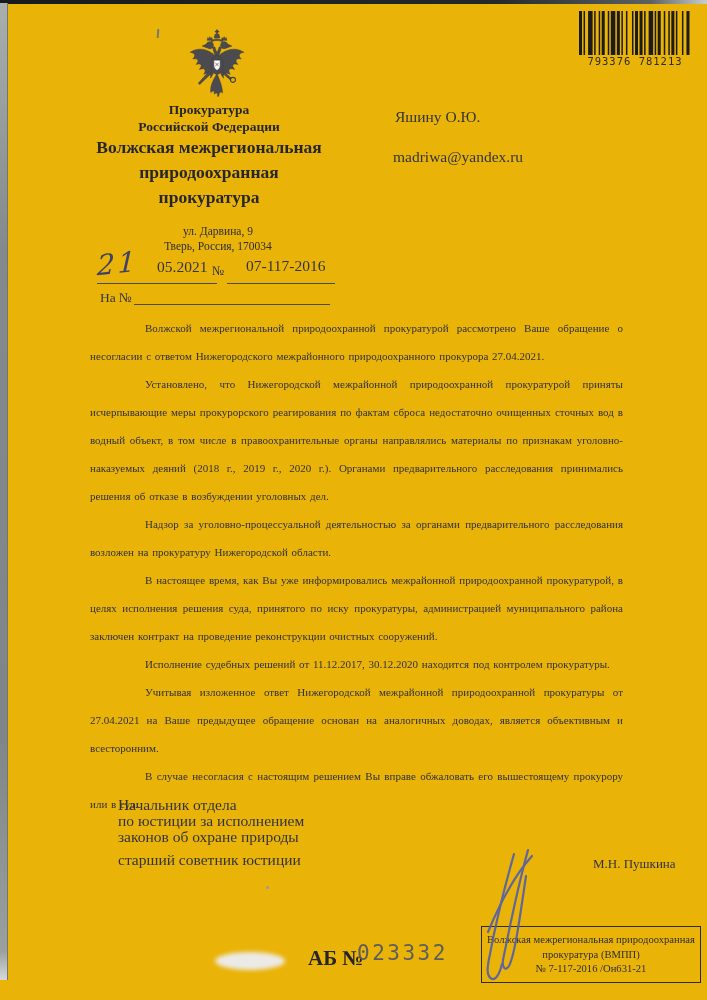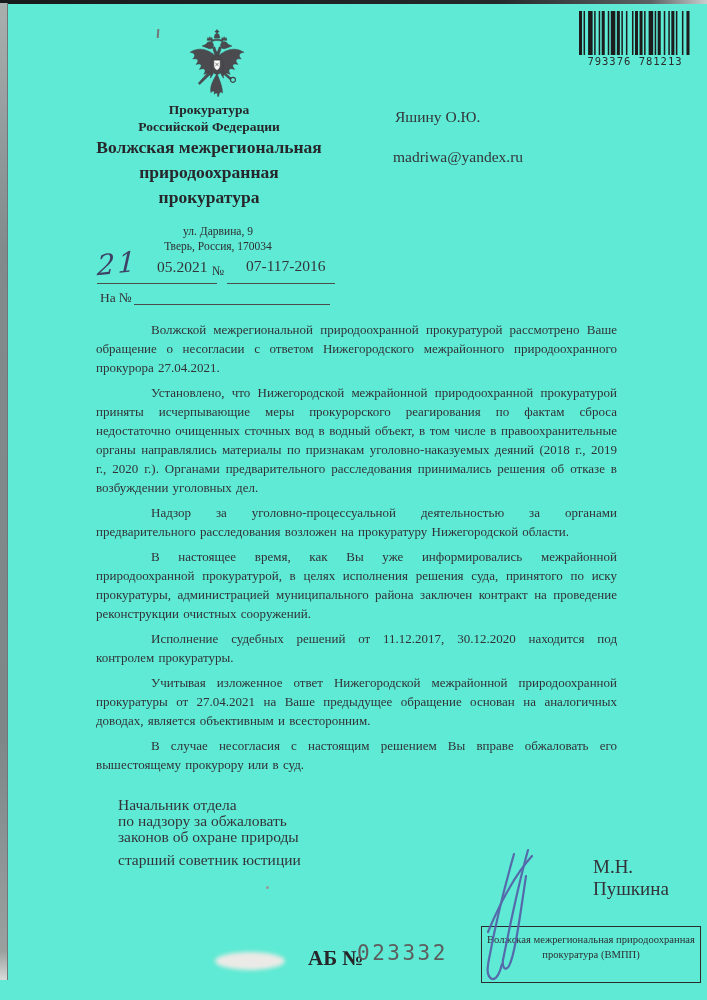--- a/index.html
+++ b/index.html
@@ -1,18 +1,18 @@
 <!DOCTYPE html>
 <html><head>
 <meta charset="utf-8">
 <style>
   html,body{margin:0;padding:0;background:#e8e8e6;}
   .page{
     position:relative;width:707px;height:1000px;margin:0 auto;
-    background:#5eead4;overflow:hidden;
+    background:#eab308;overflow:hidden;
     font-family:"Liberation Serif",serif;color:var(--ink,#33343a);
   }
   
   .edge-top{position:absolute;left:0;top:0;width:707px;height:4px;
     background:linear-gradient(90deg,#171b1c 0%,#23282a 70%,#5b6162 92%,#c9cdcd 100%);}
   .edge-left{position:absolute;left:0;top:3px;width:7px;height:977px;
     background:linear-gradient(180deg,#a9afad 0%,#828a8b 25%,#7e8687 75%,#9aa09e 97%,#d6d9d7 100%);
     border-right:1px solid #6f7778;}
   .tick-artifact{position:absolute;left:157px;top:29px;width:2px;height:9px;background:#777;transform:rotate(4deg);}
   .dot-artifact{position:absolute;left:266px;top:886px;width:3px;height:3px;background:#9a9a9a;border-radius:50%;}
@@ -45,27 +45,27 @@
   .ref-date{position:absolute;left:157px;top:258px;font-size:15.5px;}
   .ref-no-sign{position:absolute;left:212px;top:263px;font-size:13px;}
   .ref-number{position:absolute;left:246px;top:257px;font-size:15.5px;}
   .u1{position:absolute;left:97px;top:283px;width:120px;border-bottom:1.3px solid #4c4c4c;}
   .u2{position:absolute;left:227px;top:283px;width:108px;border-bottom:1.3px solid #4c4c4c;}
   .incoming-label{position:absolute;left:100px;top:290px;font-size:13.5px;}
   .u3{position:absolute;left:134px;top:304px;width:196px;border-bottom:1.3px solid #4c4c4c;}
 
   
   .body-text{position:absolute;left:90px;top:314px;width:533px;}
-  .body-text p{margin:6px;font-size:13px;line-height:19px;text-align:justify;
+  .body-text p{margin:0;font-size:11px;line-height:28px;text-align:justify;
     text-indent:55px;word-spacing:1px;color:#313237;}
 
   
   .sign-pos{position:absolute;left:118px;top:797px;font-size:15.5px;line-height:15.8px;}
   .sign-rank{position:absolute;left:118px;top:851px;font-size:15.5px;}
-  .sign-name{position:absolute;left:593px;top:856px;font-size:19px;}
+  .sign-name{position:absolute;left:593px;top:856px;font-size:13px;}
   .signature-ink{position:absolute;left:476px;top:846px;width:74px;height:138px;z-index:3;}
 
   
   .stamp{position:absolute;left:481px;top:926px;width:220px;height:57px;border:1.5px solid #2c2c2c;
     text-align:center;font-size:10.6px;line-height:14.5px;padding-top:6px;box-sizing:border-box;color:#2e2e32;z-index:2;}
 
   
   .serial-prefix{position:absolute;left:308px;top:946px;font-size:21px;font-weight:bold;color:#26262a;}
   .serial-number{position:absolute;left:357px;top:941px;font-family:"DejaVu Sans Mono",monospace;
     font-size:21px;color:#5d5d5d;letter-spacing:2.5px;text-align:right;}
@@ -181,37 +181,38 @@
     <p>Установлено, что Нижегородской межрайонной природоохранной прокуратурой приняты исчерпывающие меры прокурорского реагирования по фактам сброса недостаточно очищенных сточных вод в водный объект, в том числе в правоохранительные органы направлялись материалы по признакам уголовно-наказуемых деяний (2018 г., 2019 г., 2020 г.). Органами предварительного расследования принимались решения об отказе в возбуждении уголовных дел.</p>
     <p>Надзор за уголовно-процессуальной деятельностью за органами предварительного расследования возложен на прокуратуру Нижегородской области.</p>
     <p>В настоящее время, как Вы уже информировались межрайонной природоохранной прокуратурой, в целях исполнения решения суда, принятого по иску прокуратуры, администрацией муниципального района заключен контракт на проведение реконструкции очистных сооружений.</p>
     <p>Исполнение судебных решений от 11.12.2017, 30.12.2020 находится под контролем прокуратуры.</p>
     <p>Учитывая изложенное ответ Нижегородской межрайонной природоохранной прокуратуры от 27.04.2021 на Ваше предыдущее обращение основан на аналогичных доводах, является объективным и всесторонним.</p>
     <p>В случае несогласия с настоящим решением Вы вправе обжаловать его вышестоящему прокурору или в суд.</p>
   </div>
 
   <div class="sign-pos">
     <div>Начальник отдела</div>
-    <div>по надзору за обжаловать</div>
+    <div>по юстиции за исполнением</div>
     <div>законов об охране природы</div>
   </div>
   <div class="sign-rank">старший советник юстиции</div>
   <div class="sign-name">М.Н. Пушкина</div>
 
   <div class="signature-ink">
     <svg viewBox="0 0 74 138">
       <g fill="none" stroke="#5560a8" stroke-width="2.2" stroke-linecap="round" opacity="0.92">
         <path d="M38 8 C30 36 20 76 14 108 C11 122 10 130 16 133 C21 134 24 126 26 118"></path>
         <path d="M52 4 C42 40 33 84 27 114 C26 121 29 126 33 120 C39 109 44 70 50 30"></path>
         <path d="M12 86 C22 62 36 32 56 10"></path>
       </g>
     </svg>
   </div>
 
   <div class="stamp">
     <div>Волжская межрегиональная природоохранная</div>
     <div>прокуратура (ВМПП)</div>
+    <div>№ 7-117-2016 /Он631-21</div>
   </div>
 
   <div class="serial-prefix">АБ №</div>
   <div class="serial-number">023332</div>
 
 </div>
 
 </body></html>

